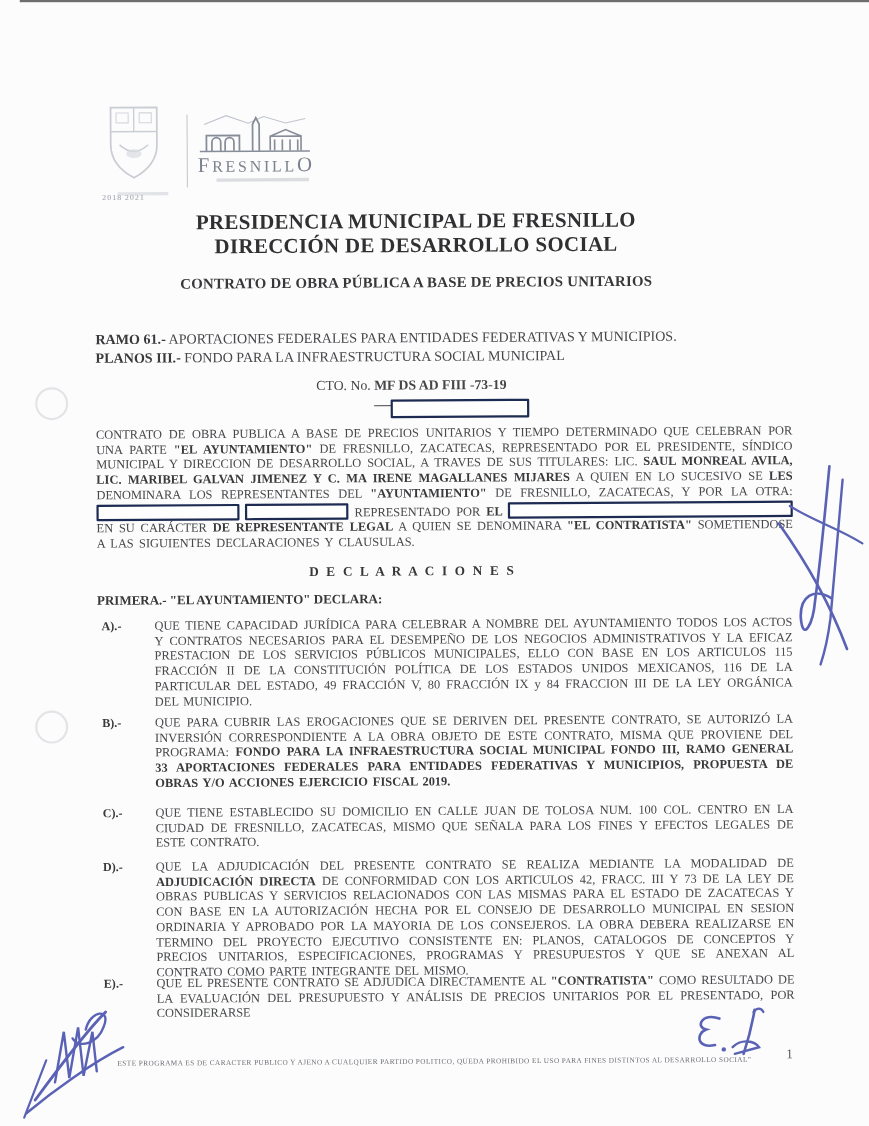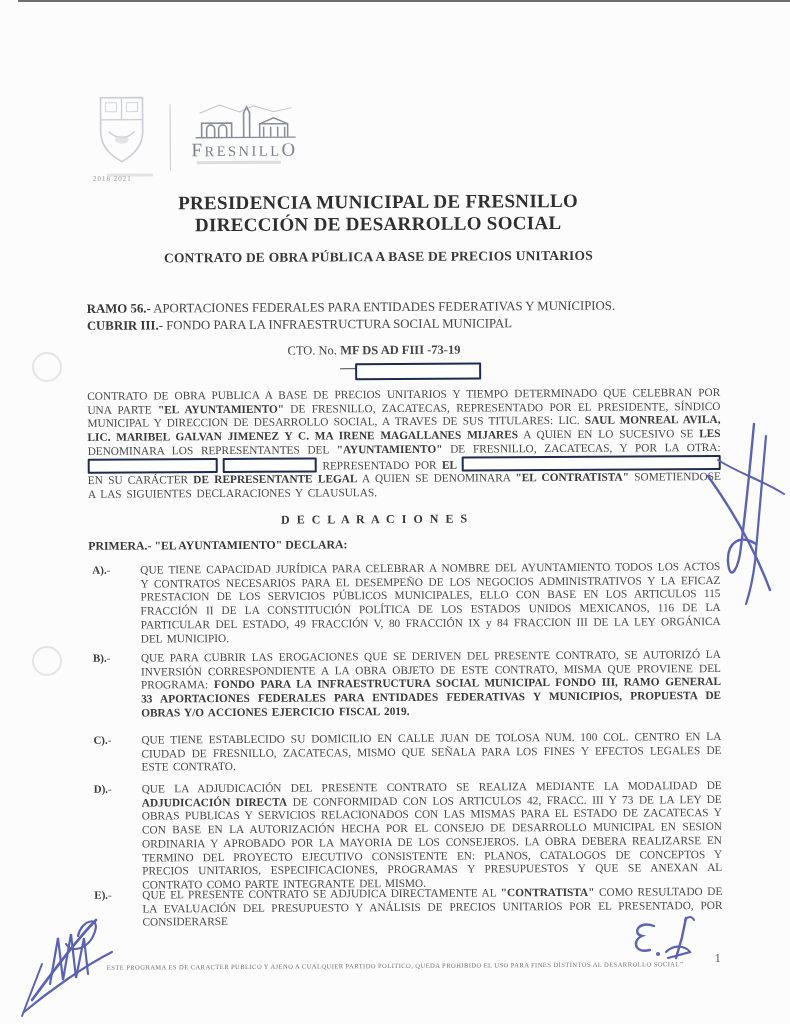--- a/index.html
+++ b/index.html
@@ -10,21 +10,21 @@
   }
   .tilt{position:absolute;inset:0;transform:rotate(-0.35deg);transform-origin:50% 50%;}
   .scan-edge{position:absolute;top:0;left:18px;right:0;height:2px;background:#3f3f42;opacity:.75;}
   .b{font-weight:bold;color:#3a3a3c;}
   
   .crest{position:absolute;left:95px;top:92px;width:74px;height:104px;text-align:left;}
   .crest svg{opacity:.5;}
   .crest-years{font-size:7px;color:#8e939d;letter-spacing:1px;margin-top:-2px;}
   .crest-sub{width:46px;height:3px;margin:2px auto 0;background:#c9ccd3;opacity:.5;}
   .logo-divider{position:absolute;left:172px;top:103px;width:1px;height:66px;background:#c9c9cc;}
-  .fres{position:absolute;left:182px;top:102px;width:118px;text-align:right;color:#7c828d;}
+  .fres{position:absolute;left:182px;top:102px;width:118px;text-align:left;color:#7c828d;}
   .fres-word{font-size:14.5px;letter-spacing:2.5px;line-height:14px;white-space:nowrap;}
   .fres-word .cap{font-size:19px;}
   .fres-sub{width:84px;height:3px;margin:3px auto 0;background:#c4c8cf;opacity:.6;}
   
   .title{position:absolute;left:0;right:30px;top:191px;text-align:center;
     font-weight:bold;font-size:19px;line-height:22px;color:#303032;letter-spacing:.3px;}
   .subtitle{position:absolute;left:0;right:30px;top:249px;text-align:center;
     font-weight:bold;font-size:13.5px;color:#38383a;letter-spacing:.2px;}
   
   .program{position:absolute;left:88px;top:299px;width:635px;font-size:12.8px;line-height:17px;color:#454648;}
@@ -94,22 +94,22 @@
       <div class="fres-sub"></div>
     </div>
 
     <div class="title">
       <div>PRESIDENCIA MUNICIPAL DE FRESNILLO</div>
       <div>DIRECCIÓN DE DESARROLLO SOCIAL</div>
     </div>
     <div class="subtitle">CONTRATO DE OBRA PÚBLICA A BASE DE PRECIOS UNITARIOS</div>
 
     <div class="program">
-      <div><span class="b">RAMO 56.-</span><span> APORTACIONES FEDERALES PARA ENTIDADES FEDERATIVAS Y MUNICIPIOS.</span></div>
-      <div><span class="b">CUBRIR III.-</span><span> FONDO PARA LA INFRAESTRUCTURA SOCIAL MUNICIPAL</span></div>
+      <div><span class="b">RAMO 61.-</span><span> APORTACIONES FEDERALES PARA ENTIDADES FEDERATIVAS Y MUNICIPIOS.</span></div>
+      <div><span class="b">PLANOS III.-</span><span> FONDO PARA LA INFRAESTRUCTURA SOCIAL MUNICIPAL</span></div>
     </div>
 
     <div class="cto">
       <span>CTO. No. </span><span class="num">MF DS AD FIII -73-19</span>
     </div>
     <div class="cto-redact"></div>
 
     <div class="intro"><span>CONTRATO DE OBRA PUBLICA A BASE DE PRECIOS UNITARIOS Y TIEMPO DETERMINADO QUE CELEBRAN POR UNA PARTE </span><span class="b">"EL AYUNTAMIENTO"</span><span> DE FRESNILLO, ZACATECAS, REPRESENTADO POR EL PRESIDENTE, SÍNDICO MUNICIPAL Y DIRECCION DE DESARROLLO SOCIAL, A TRAVES DE SUS TITULARES: LIC. </span><span class="b">SAUL MONREAL AVILA, LIC. MARIBEL GALVAN JIMENEZ Y C. MA IRENE MAGALLANES MIJARES</span><span> A QUIEN EN LO SUCESIVO SE </span><span class="b">LES</span><span> DENOMINARA LOS REPRESENTANTES DEL </span><span class="b">"AYUNTAMIENTO"</span><span> DE FRESNILLO, ZACATECAS, Y POR LA OTRA: </span><span class="redact" style="width: 126px;"></span><span> </span><span class="redact" style="width: 90px;"></span><span> REPRESENTADO POR </span><span class="b">EL </span><span class="redact" style="width: 255px;"></span><span> EN SU CARÁCTER </span><span class="b">DE REPRESENTANTE LEGAL</span><span> A QUIEN SE DENOMINARA </span><span class="b">"EL CONTRATISTA"</span><span> SOMETIENDOSE A LAS SIGUIENTES DECLARACIONES Y CLAUSULAS.</span></div>
 
     <div class="decl-head">D E C L A R A C I O N E S</div>

